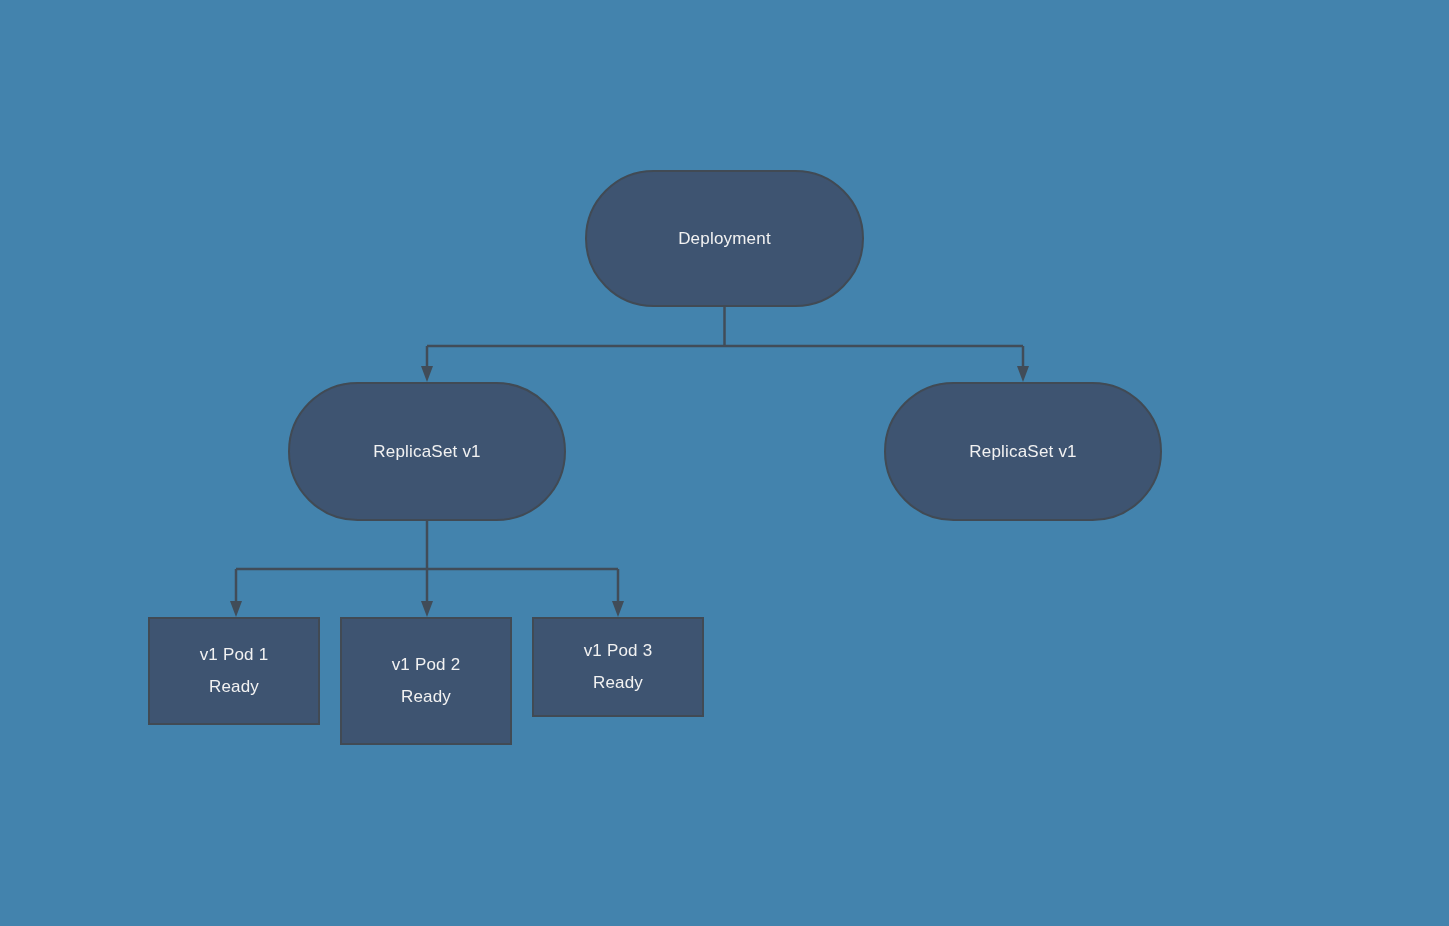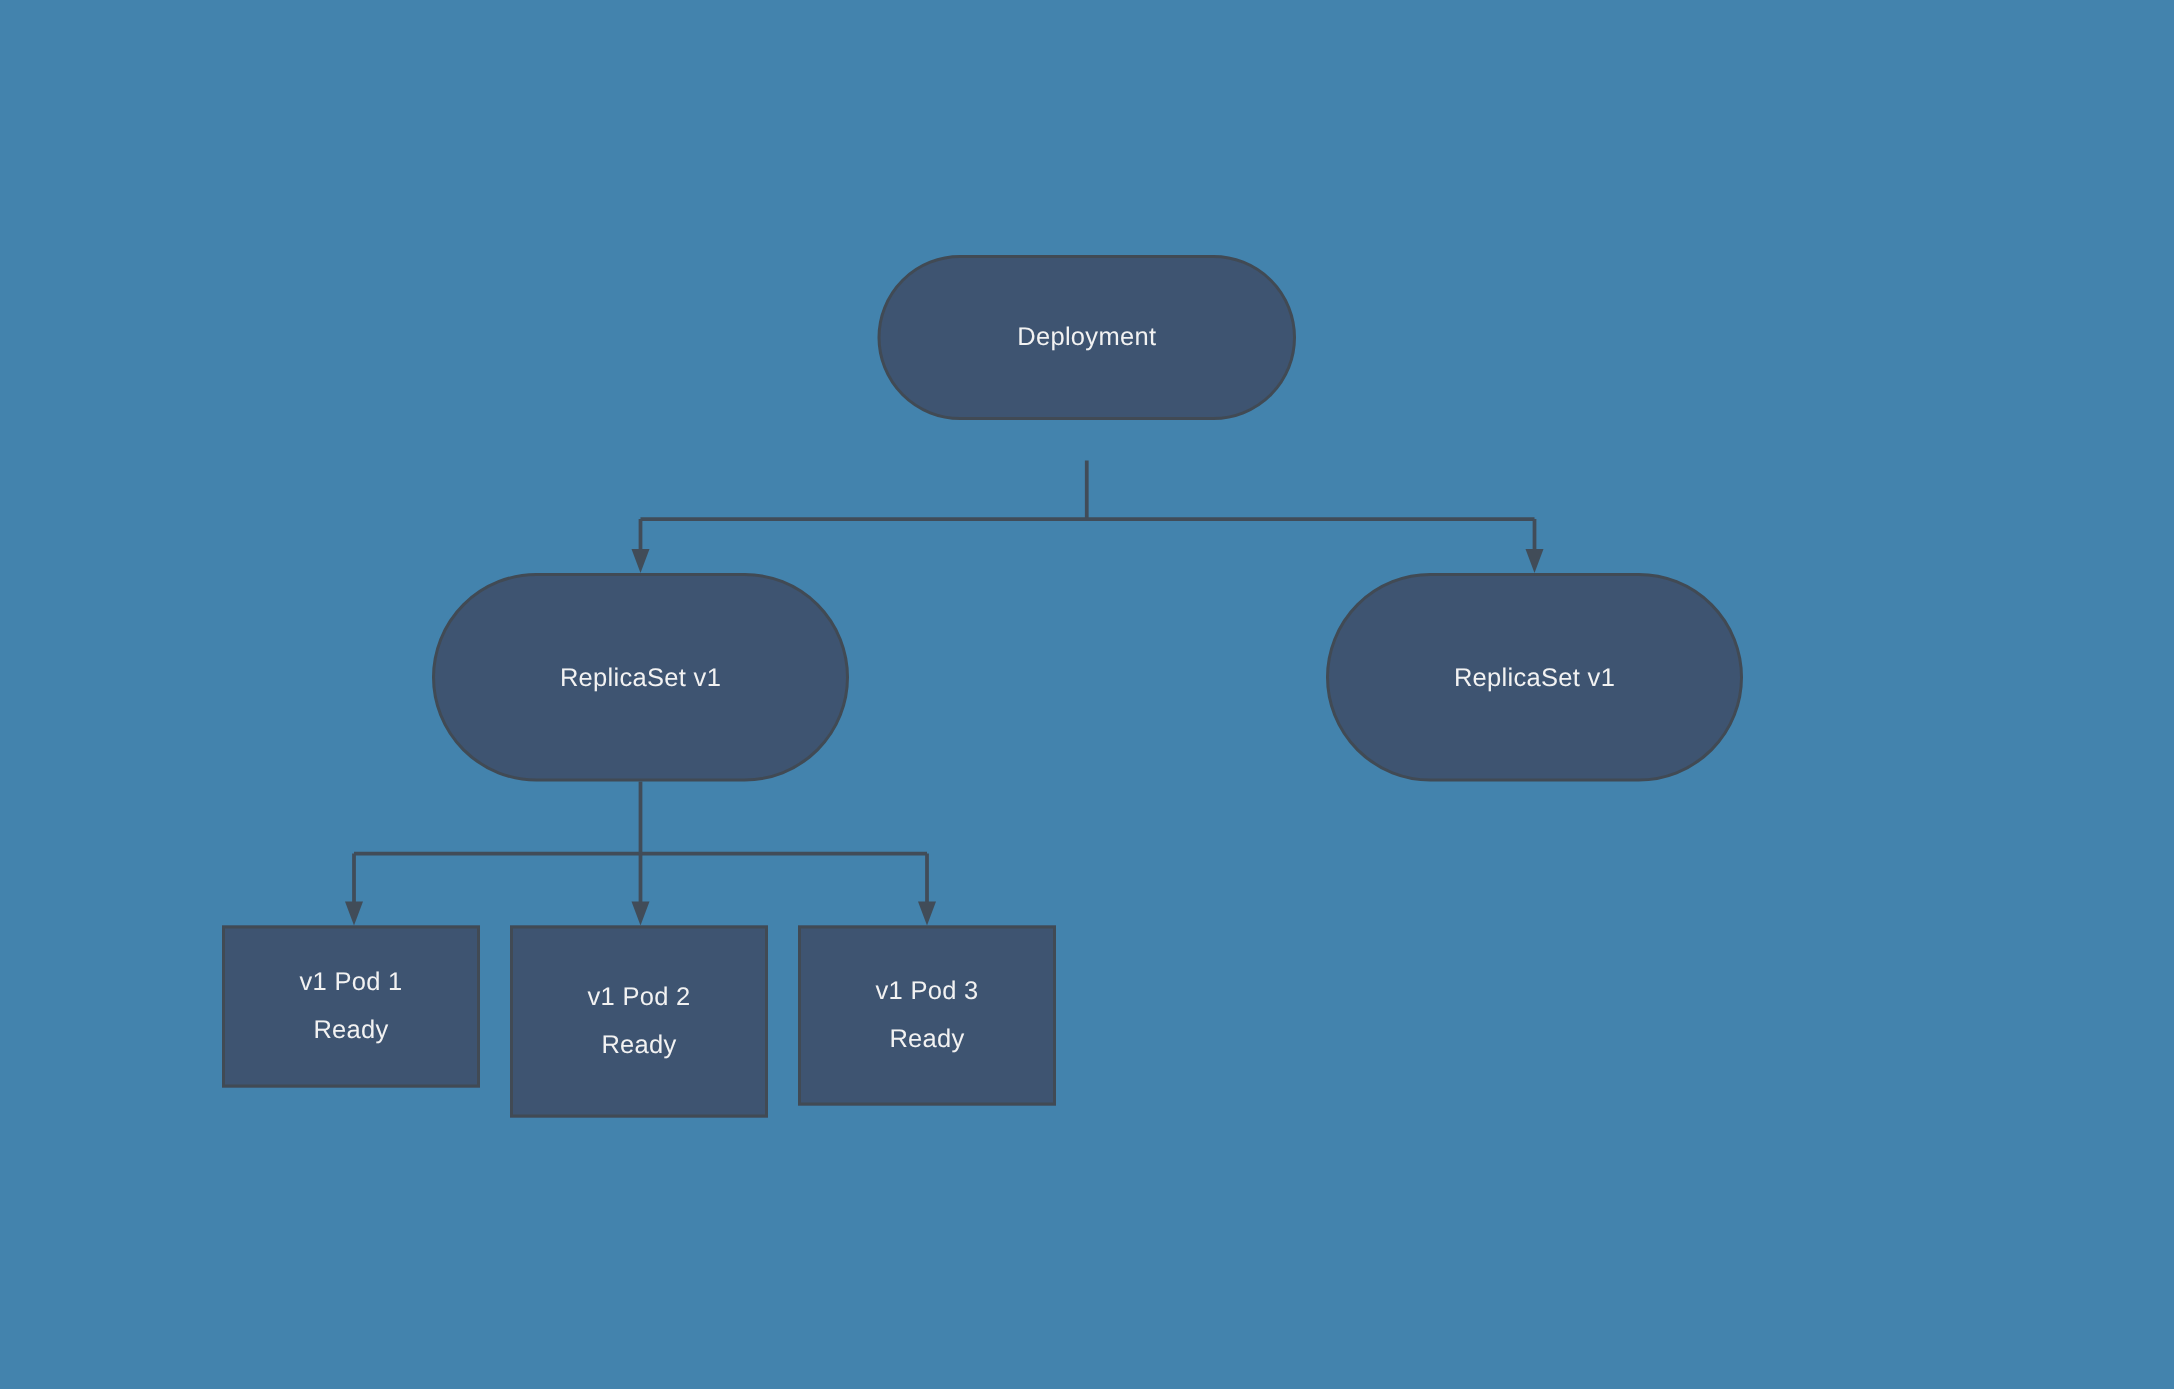--- a/index.html
+++ b/index.html
@@ -79,21 +79,21 @@
       <path class="line" d="M236 569 L618 569"></path>
       <path class="line" d="M236 569 L236 603"></path>
       <polygon class="arrow" points="230,601 242,601 236,617"></polygon>
       <path class="line" d="M427 569 L427 603"></path>
       <polygon class="arrow" points="421,601 433,601 427,617"></polygon>
       <path class="line" d="M618 569 L618 603"></path>
       <polygon class="arrow" points="612,601 624,601 618,617"></polygon>
     </g>
   </svg>
 
-  <div class="node pill" style="left:585px;top:170px;width:279px;height:110px;text-align:right;">
+  <div class="node pill" style="left:585px;top:170px;width:279px;height:137px;text-align:right;">
     <span>Deployment</span>
   </div>
 
   <div class="node pill" style="left:288px;top:382px;width:278px;height:139px;">
     <span>ReplicaSet v1</span>
   </div>
 
   <div class="node pill" style="left:884px;top:382px;width:278px;height:139px;">
     <span>ReplicaSet v1</span>
   </div>
@@ -101,18 +101,18 @@
   <div class="node rect" style="left:148px;top:617px;width:172px;height:108px;">
     <div class="pod-line">v1 Pod 1</div>
     <div class="pod-line">Ready</div>
   </div>
 
   <div class="node rect" style="left:340px;top:617px;width:172px;height:128px;align-items:center;">
     <div class="pod-line">v1 Pod 2</div>
     <div class="pod-line">Ready</div>
   </div>
 
-  <div class="node rect" style="left:532px;top:617px;width:172px;height:120px;">
+  <div class="node rect" style="left:532px;top:617px;width:172px;height:100px;">
     <div class="pod-line">v1 Pod 3</div>
     <div class="pod-line">Ready</div>
   </div>
 
 </div>
 
 </body></html>

